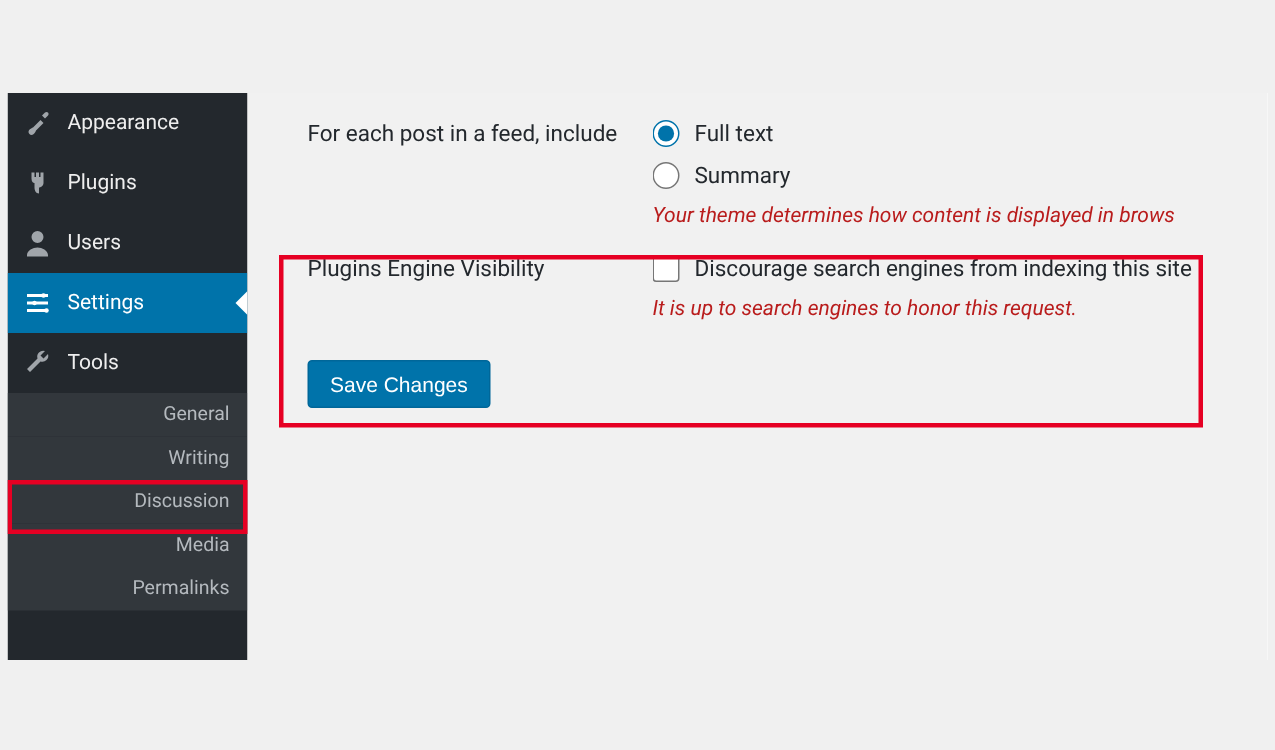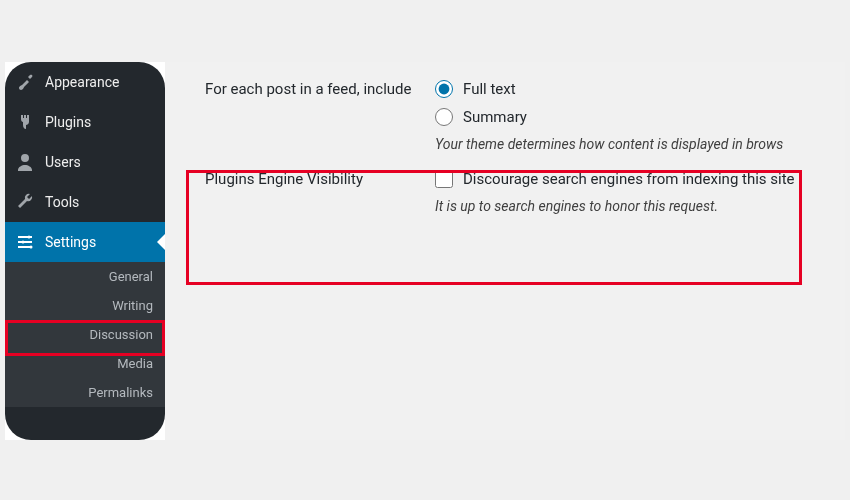--- a/index.html
+++ b/index.html
@@ -21,21 +21,20 @@
   background: #fff;
   overflow: hidden;
 }
 .sidebar {
   width: 160px;
   background: #23282d;
   color: #eee;
   flex-shrink: 0;
   overflow: hidden;
   font-size: 14px;
-  border-radius: 26px;
 }
 .side-item {
   display: flex;
   align-items: center;
   padding: 10px 10px;
   cursor: pointer;
   color: #eee;
 }
 .side-item .icon {
   width: 20px;
@@ -108,21 +107,21 @@
   accent-color: #0073aa;
   margin-right: 10px;
   cursor: pointer;
 }
 .check-line input[type=checkbox] {
   width: 18px; height: 18px;
   margin-right: 10px;
   cursor: pointer;
 }
 .hint {
-  color: #404040;
+  color: #b91c1c;
   font-style: italic;
   font-size: 14px;
   margin-top: 4px;
 }
 .button-primary {
   background: #0073aa;
   color: #fff;
   border: 1px solid #006799;
   border-radius: 3px;
   padding: 7px 14px;
@@ -161,38 +160,38 @@
       <span>Plugins</span>
     </div>
     <div class="side-item">
       <span class="icon">
         <svg viewBox="0 0 20 20">
             <path d="M10 10a4 4 0 100-8 4 4 0 000 8zm-7 8c0-3 4-5 7-5s7 2 7 5v1H3v-1z"></path>
           </svg>
       </span>
       <span>Users</span>
     </div>
-    <div class="side-item">
-      <span class="icon">
-        <svg viewBox="0 0 20 20">
-            <path d="M17 4a4 4 0 01-5 5l-7 7-2-2 7-7a4 4 0 015-5l-3 3 2 2 3-3z"></path>
-          </svg>
-      </span>
-      <span>Tools</span>
-    </div>
     <div class="side-item active">
       <span class="icon">
         <svg viewBox="0 0 20 20">
             <path d="M3 4h10v2H3zM15 4h2v2h-2zM3 9h4v2H3zM9 9h8v2H9zM3 14h12v2H3zM17 14h0v2h0z"></path>
             <circle cx="14" cy="5" r="1.5"></circle>
             <circle cx="8" cy="10" r="1.5"></circle>
             <circle cx="16" cy="15" r="1.5"></circle>
           </svg>
       </span>
       <span>Settings</span>
+    </div>
+    <div class="side-item">
+      <span class="icon">
+        <svg viewBox="0 0 20 20">
+            <path d="M17 4a4 4 0 01-5 5l-7 7-2-2 7-7a4 4 0 015-5l-3 3 2 2 3-3z"></path>
+          </svg>
+      </span>
+      <span>Tools</span>
     </div>
 
     <div class="sub-item">General</div>
     <div class="sub-item">Writing</div>
     <div class="sub-item">Discussion</div>
     <div class="sub-item">Media</div>
     <div class="sub-item">Permalinks</div>
   </div>
 
   <div class="content">
@@ -216,19 +215,20 @@
       <div class="label">Plugins Engine Visibility</div>
       <div class="field">
         <label class="check-line">
           <input type="checkbox" style="">
           <span>Discourage search engines from indexing this site</span>
         </label>
         <div class="hint">It is up to search engines to honor this request.</div>
       </div>
     </div>
 
+    <button class="button-primary">Save Changes</button>
 
   </div>
 
   <div class="highlight-box hl1"></div>
   <div class="highlight-box hl2"></div>
 
 </div>
 
 </body></html>

